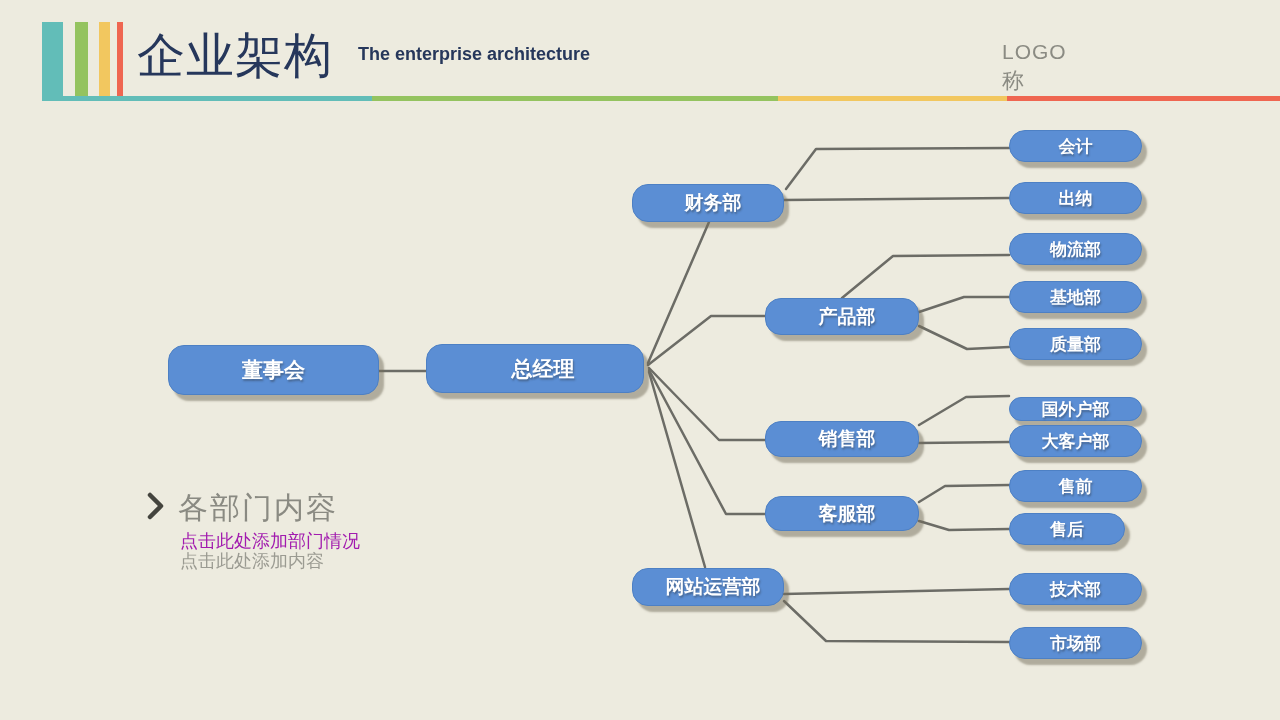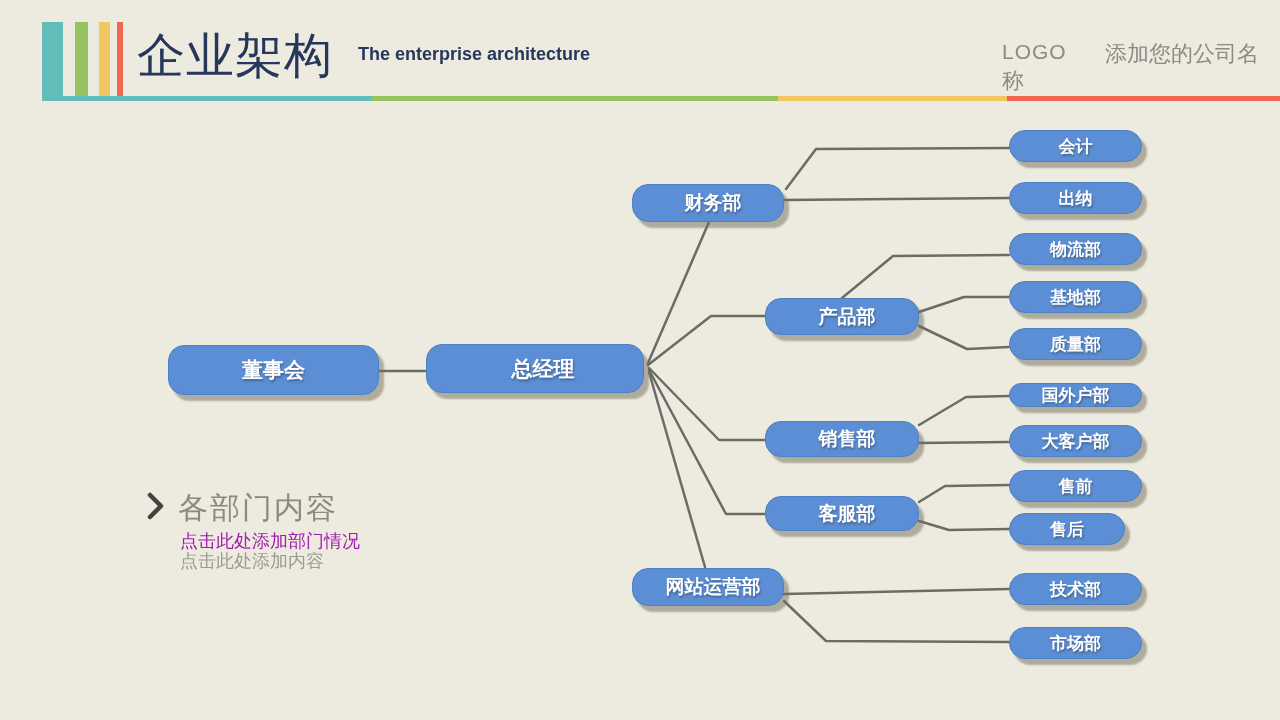--- a/index.html
+++ b/index.html
@@ -46,21 +46,20 @@
   <div class="header">
     <div>
         <div class="accent-bar" style="left: 0px; width: 21px; background: rgb(98, 189, 184);"></div>
         <div class="accent-bar" style="left: 33px; width: 13px; background: rgb(148, 195, 95);"></div>
         <div class="accent-bar" style="left: 57px; width: 11px; background: rgb(242, 199, 95);"></div>
         <div class="accent-bar" style="left: 75px; width: 6px; background: rgb(239, 102, 81);"></div>
       </div>
     <div class="title">企业架构</div>
     <div class="subtitle">The enterprise architecture</div>
     <div class="logo-text">LOGO</div>
-    <div class="company-line1">添加您的公司名</div>
     <div class="company-line2">称</div>
     <div>
         <div class="stripe-seg" style="left: 0px; width: 330px; background: rgb(98, 189, 184);"></div>
         <div class="stripe-seg" style="left: 330px; width: 406px; background: rgb(148, 195, 95);"></div>
         <div class="stripe-seg" style="left: 736px; width: 229px; background: rgb(242, 199, 95);"></div>
         <div class="stripe-seg" style="left: 965px; width: 315px; background: rgb(239, 102, 81);"></div>
       </div>
   </div>
 
   <svg class="connectors" viewBox="0 0 1280 720" xmlns="http://www.w3.org/2000/svg">
@@ -113,21 +112,21 @@
       </div>
       <div class="node level3" style="left: 967px; top: 233px; width: 133px; height: 32px;">
         <span>物流部</span>
       </div>
       <div class="node level3" style="left: 967px; top: 281px; width: 133px; height: 32px;">
         <span>基地部</span>
       </div>
       <div class="node level3" style="left: 967px; top: 328px; width: 133px; height: 32px;">
         <span>质量部</span>
       </div>
-      <div class="node level3" style="left: 967px; top: 383px; width: 133px; height: 24px;">
+      <div class="node level3" style="left: 967px; top: 397px; width: 133px; height: 24px;">
         <span>国外户部</span>
       </div>
       <div class="node level3" style="left: 967px; top: 425px; width: 133px; height: 32px;">
         <span>大客户部</span>
       </div>
       <div class="node level3" style="left: 967px; top: 470px; width: 133px; height: 32px;">
         <span>售前</span>
       </div>
       <div class="node level3" style="left: 967px; top: 513px; width: 116px; height: 32px;">
         <span>售后</span>

